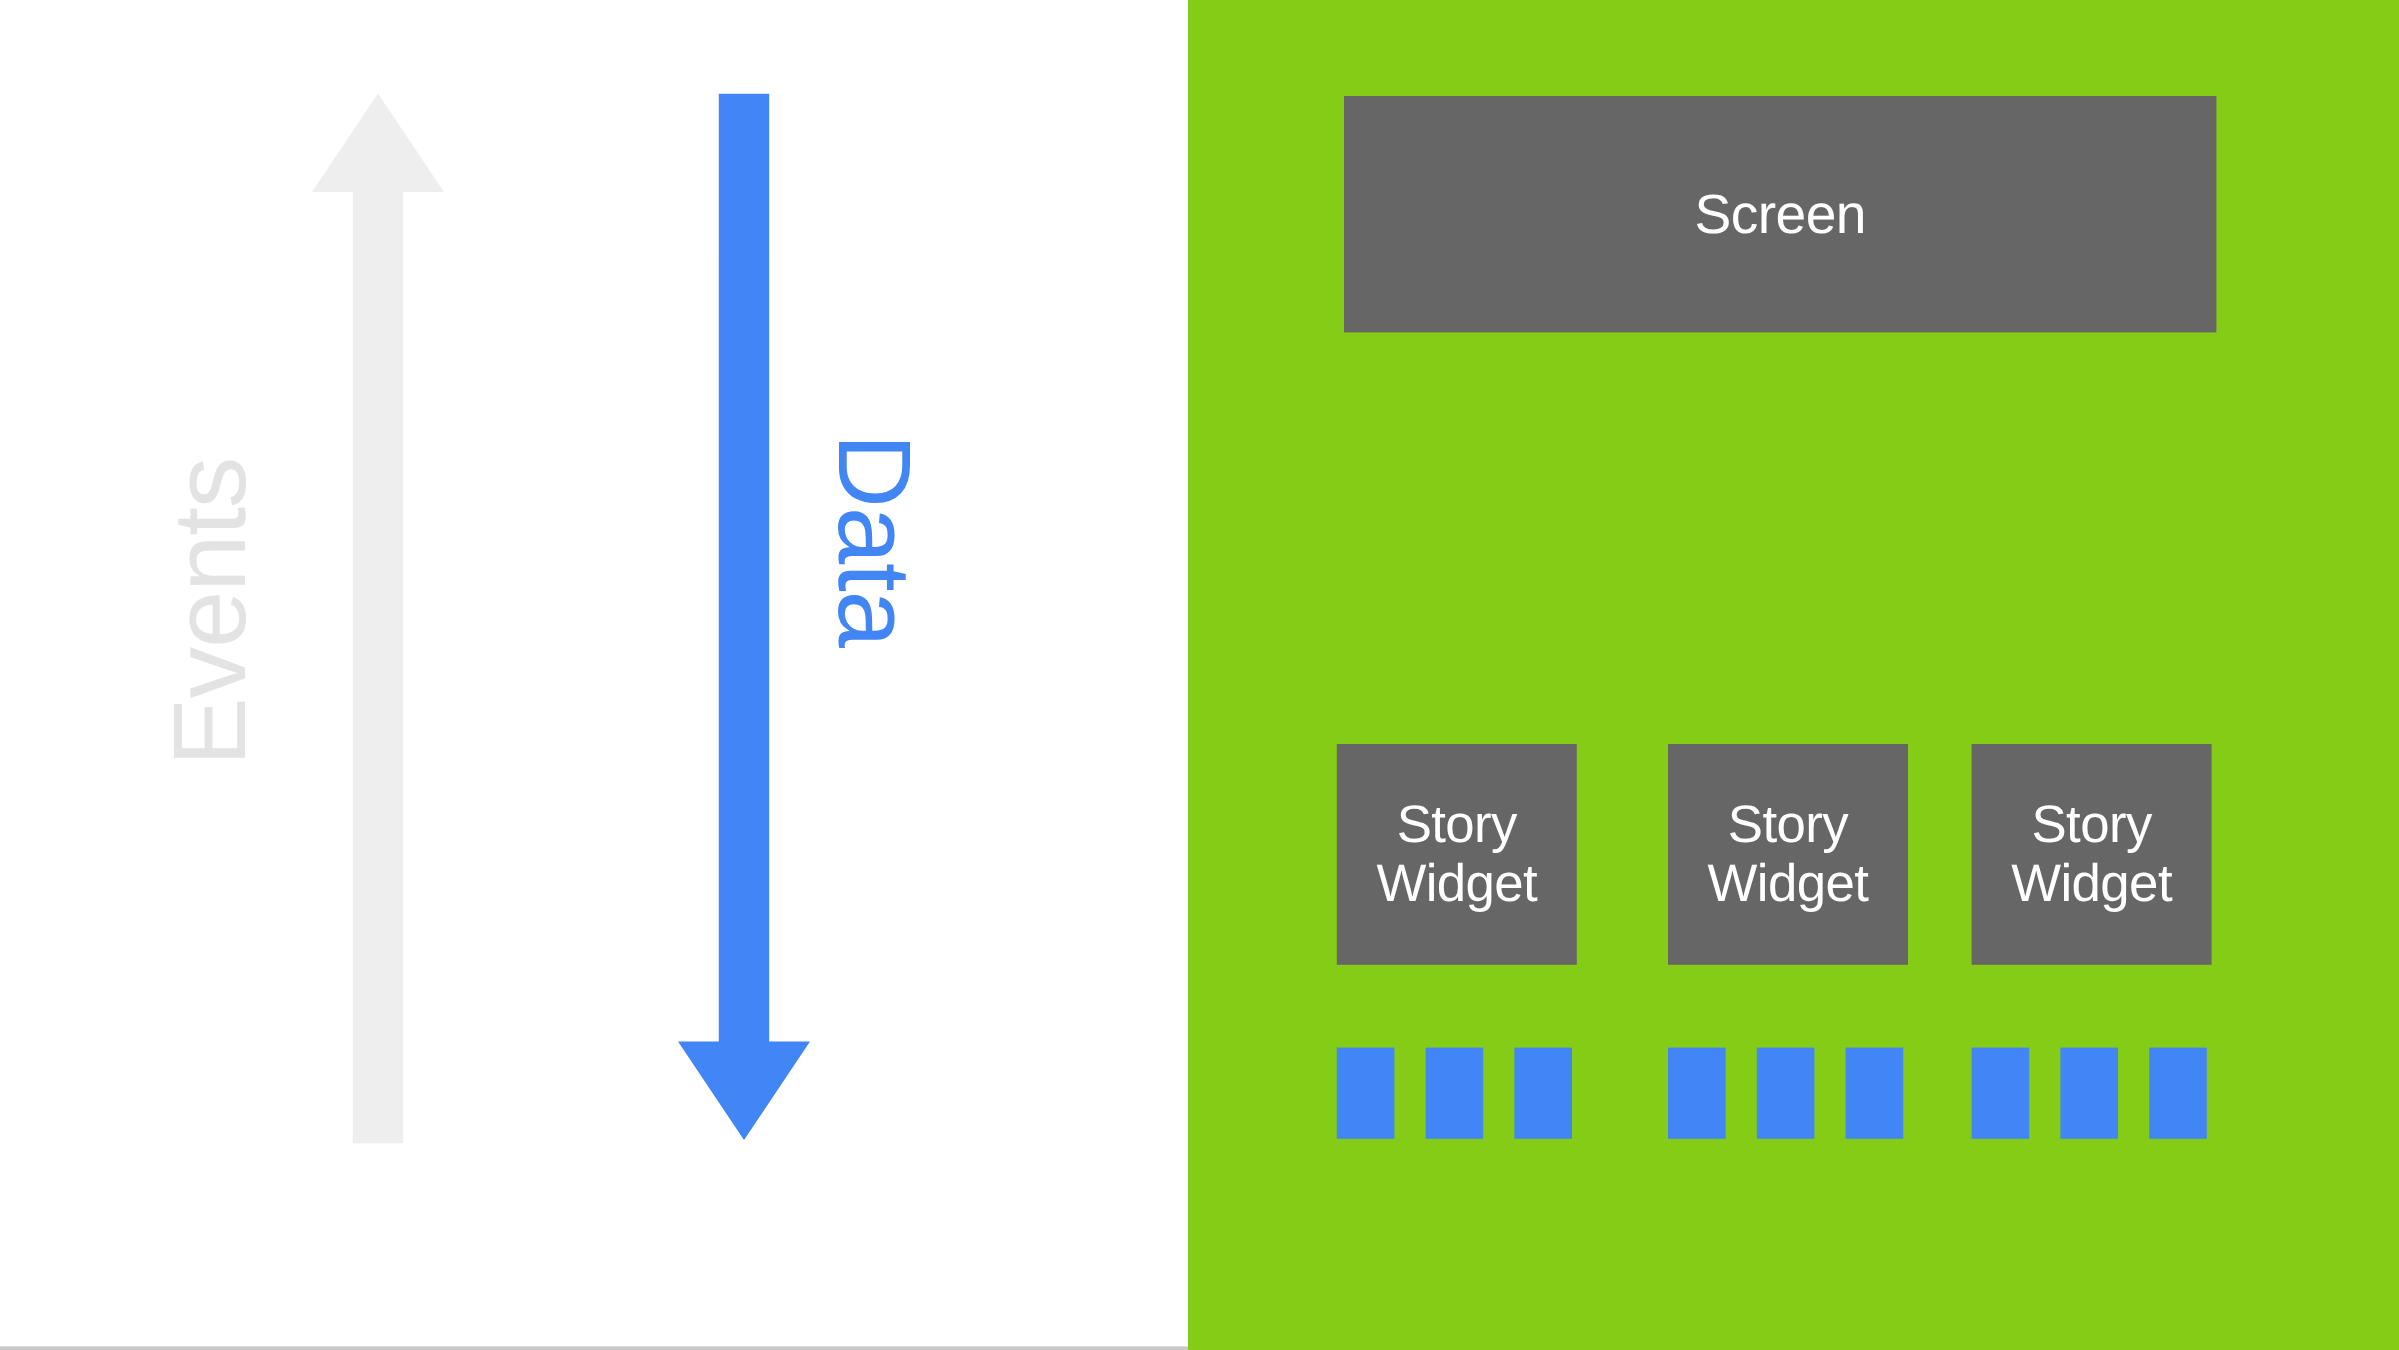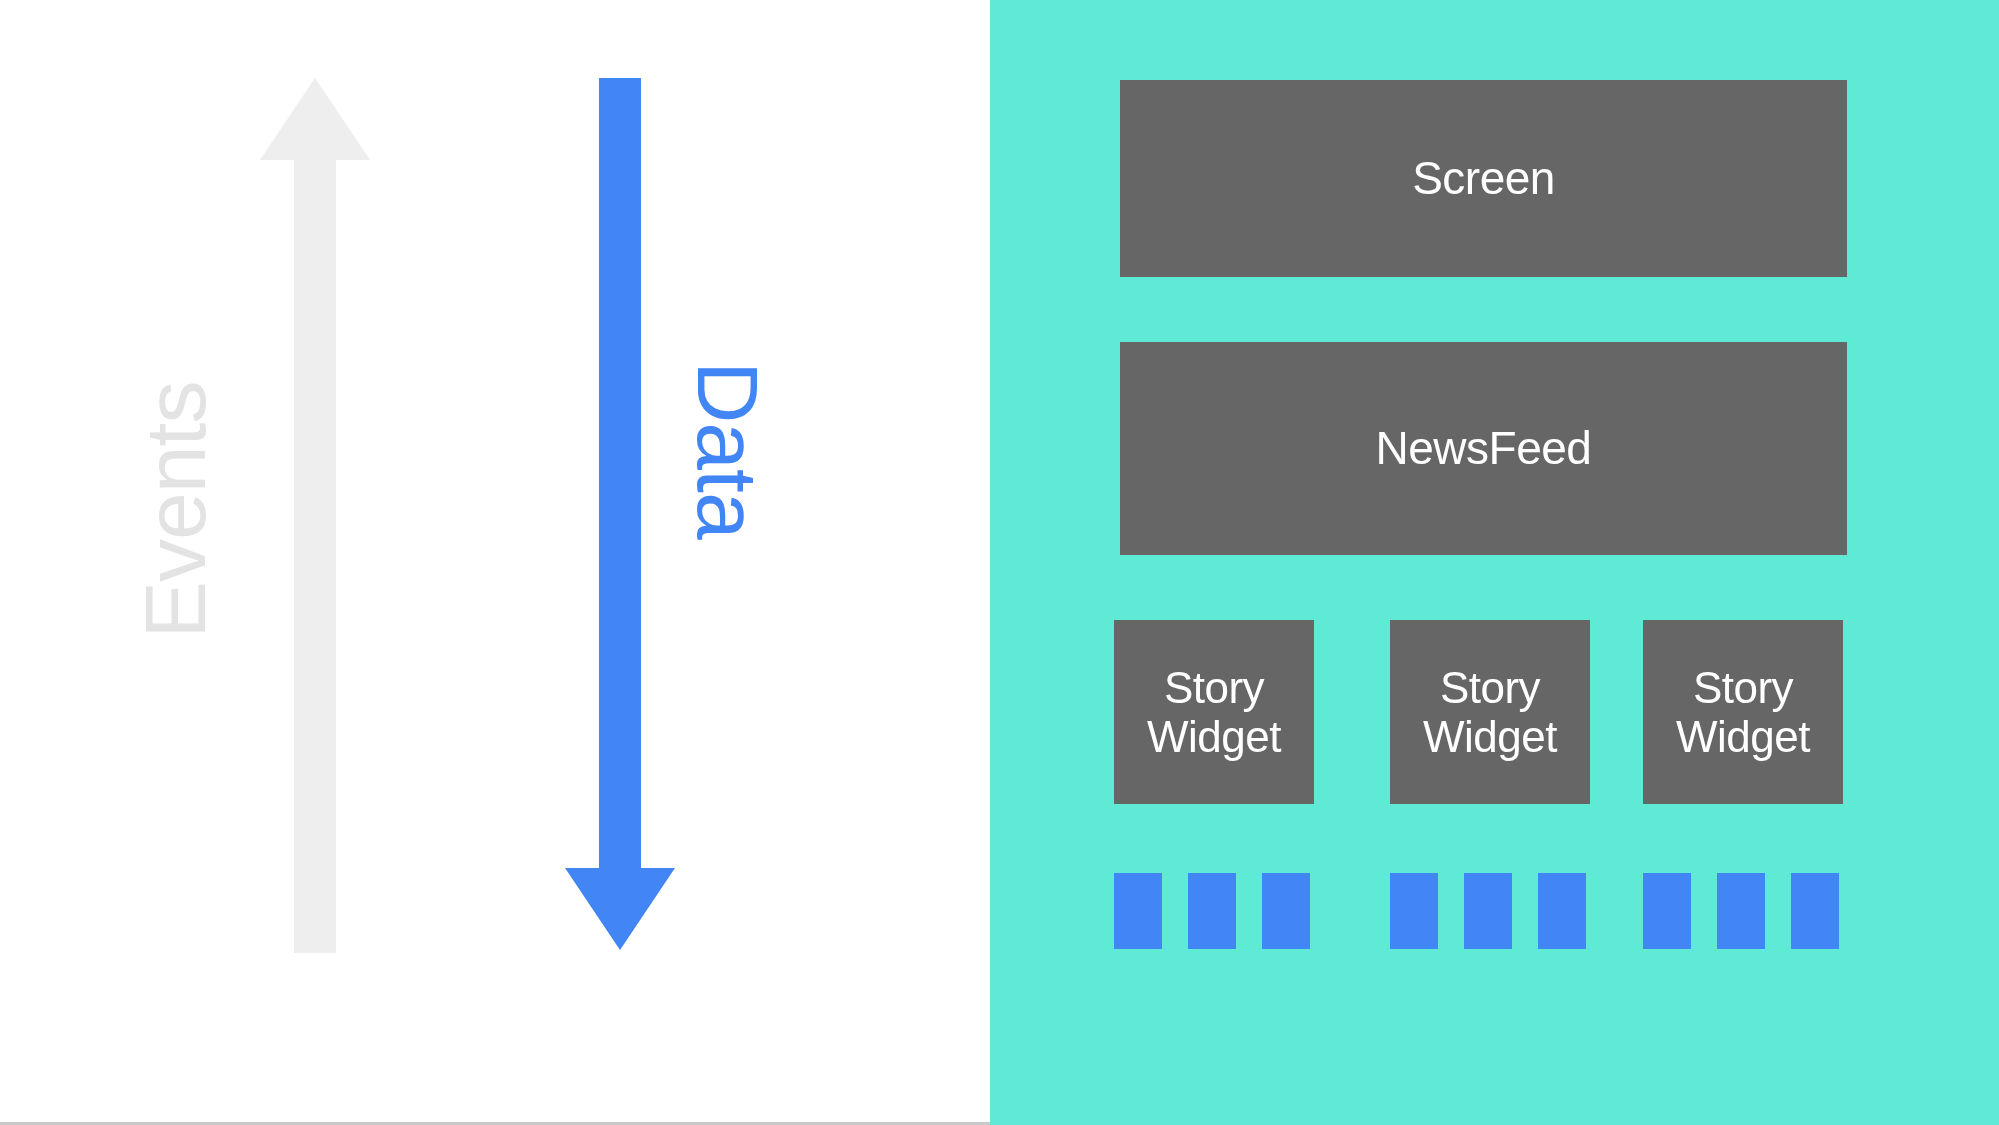--- a/index.html
+++ b/index.html
@@ -52,21 +52,21 @@
     left:728px; top:450px;
     color:#4285f4;
     transform:translate(-50%,-50%) rotate(90deg);
   }
 
   
   #tree-panel {
     position:absolute;
     left:990px; top:0;
     width:1009px; height:1125px;
-    background:#5eead4;
+    background:#84cc16;
   }
 
   .node-box {
     position:absolute;
     background:#666666;
     color:#ffffff;
     display:flex;
     align-items:center;
     justify-content:center;
     text-align:center;
@@ -117,23 +117,20 @@
 
     <div id="baseline-rule"></div>
   </div>
 
   <div id="tree-panel">
 
     <div id="screen-node" class="node-box">
       <span>Screen</span>
     </div>
 
-    <div id="newsfeed-node" class="node-box">
-      <span>NewsFeed</span>
-    </div>
 
     <div id="story-node-0" class="node-box story-node">
       <span>
         <span>Story</span><br>
         <span>Widget</span>
       </span>
     </div>
 
     <div id="story-node-1" class="node-box story-node">
       <span>

